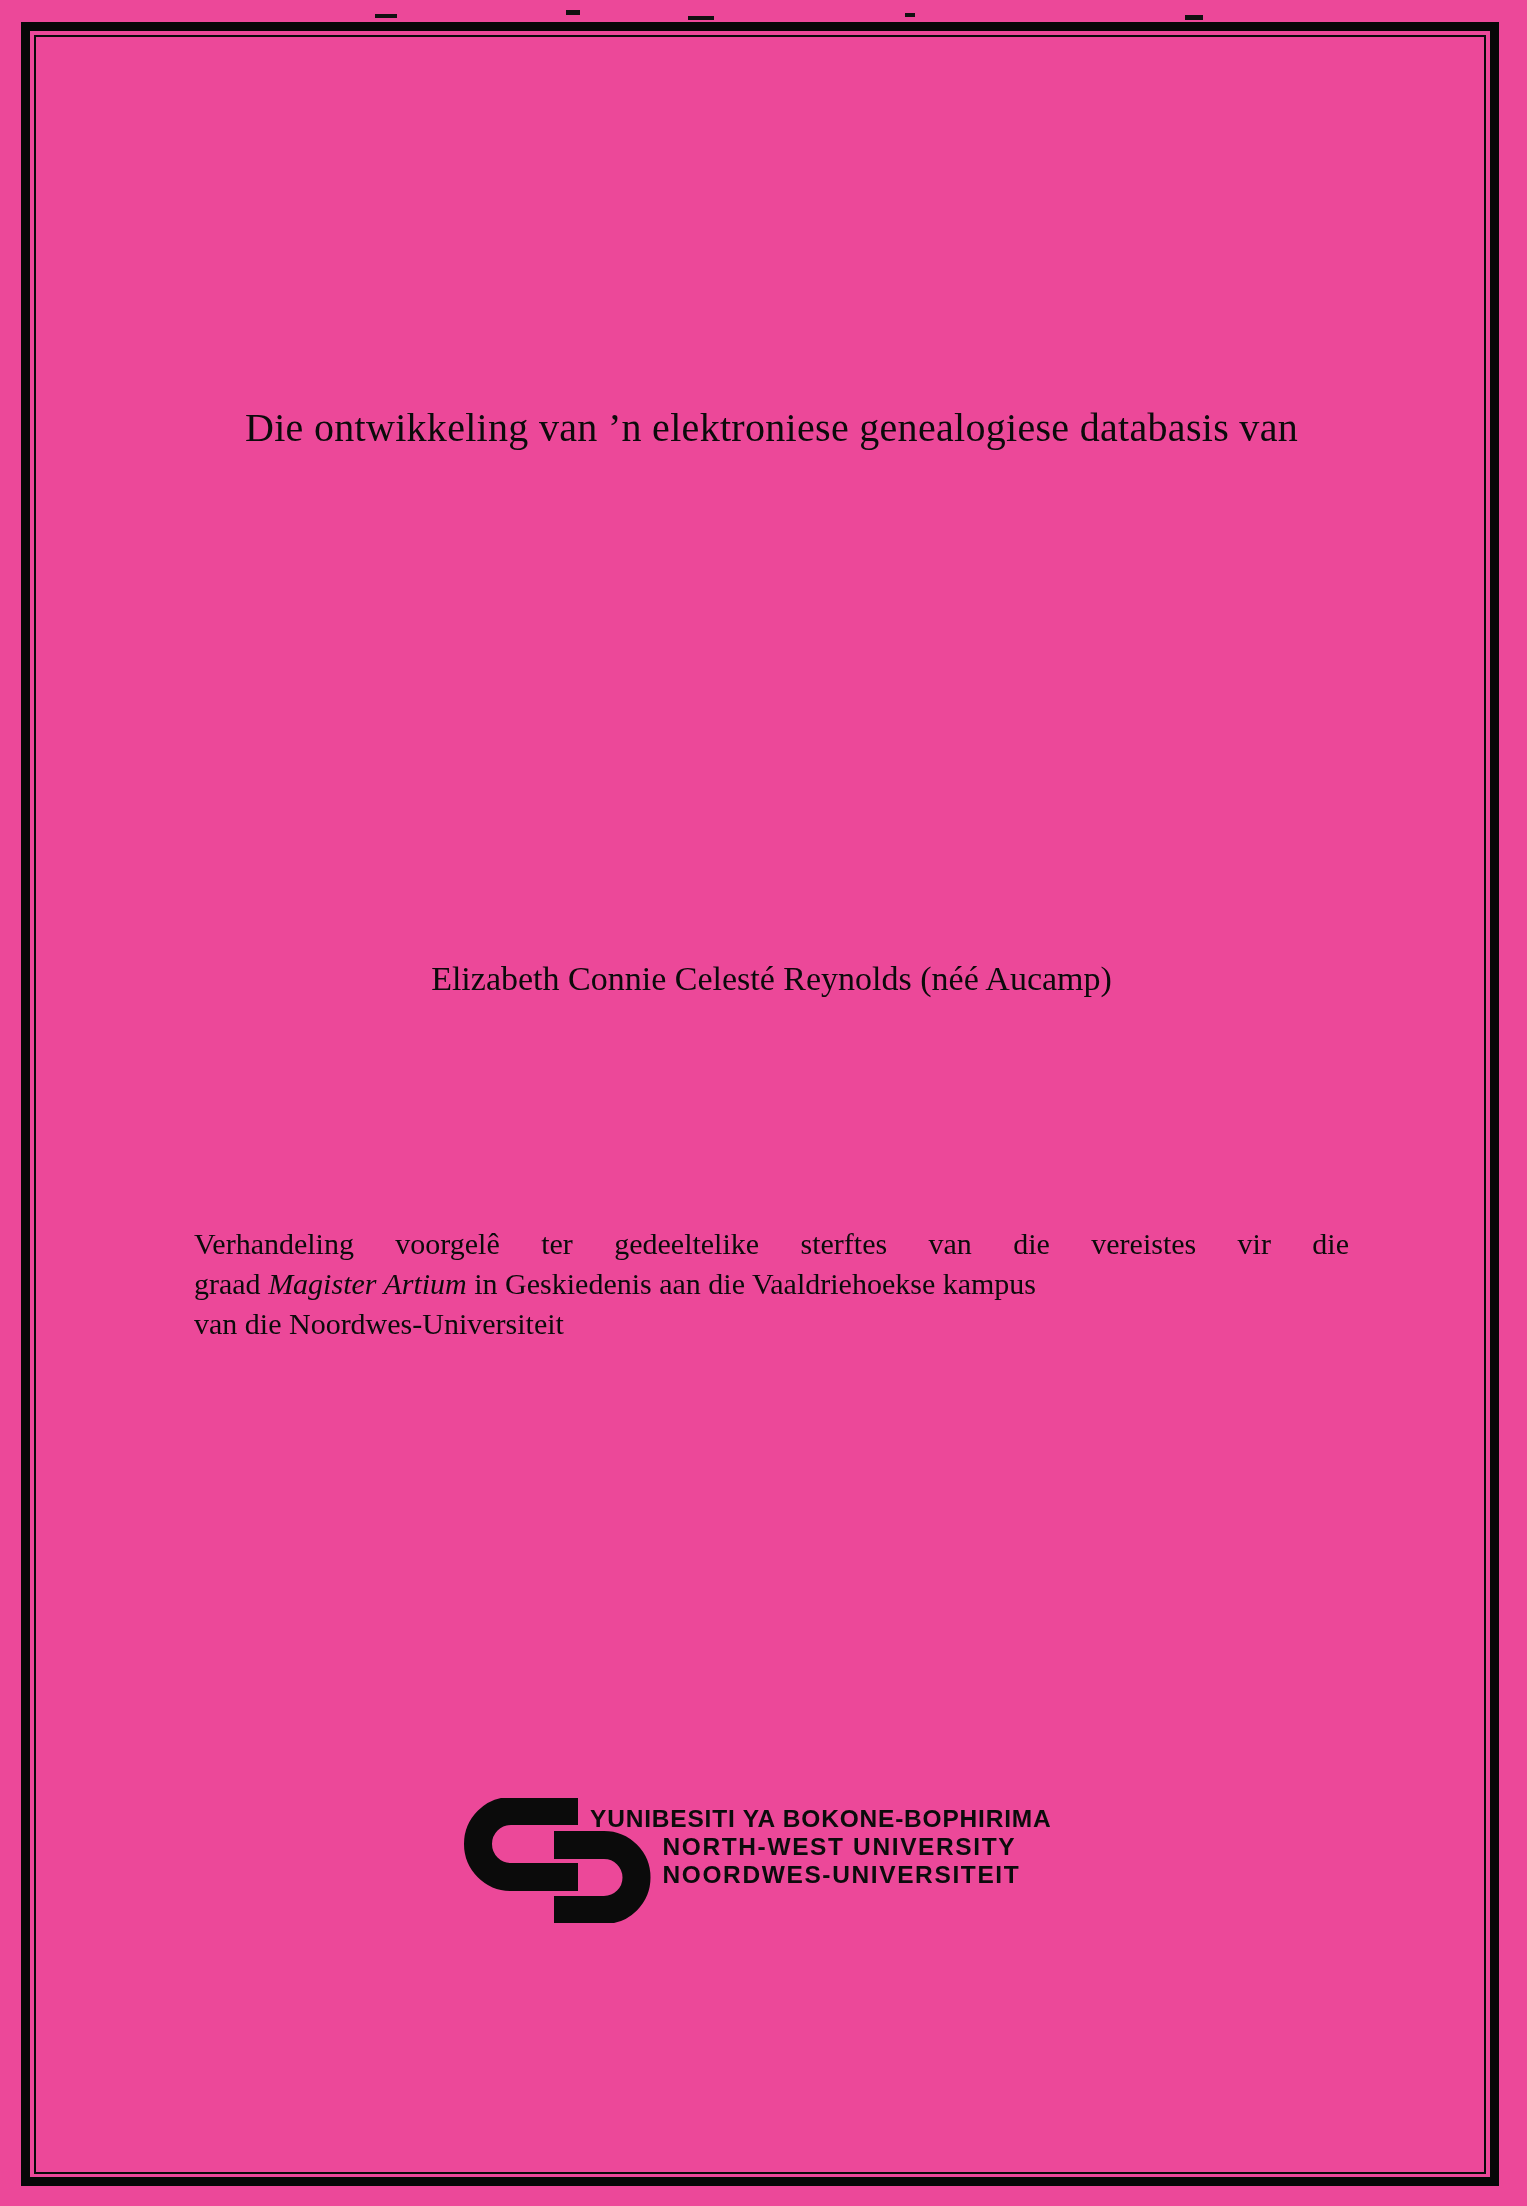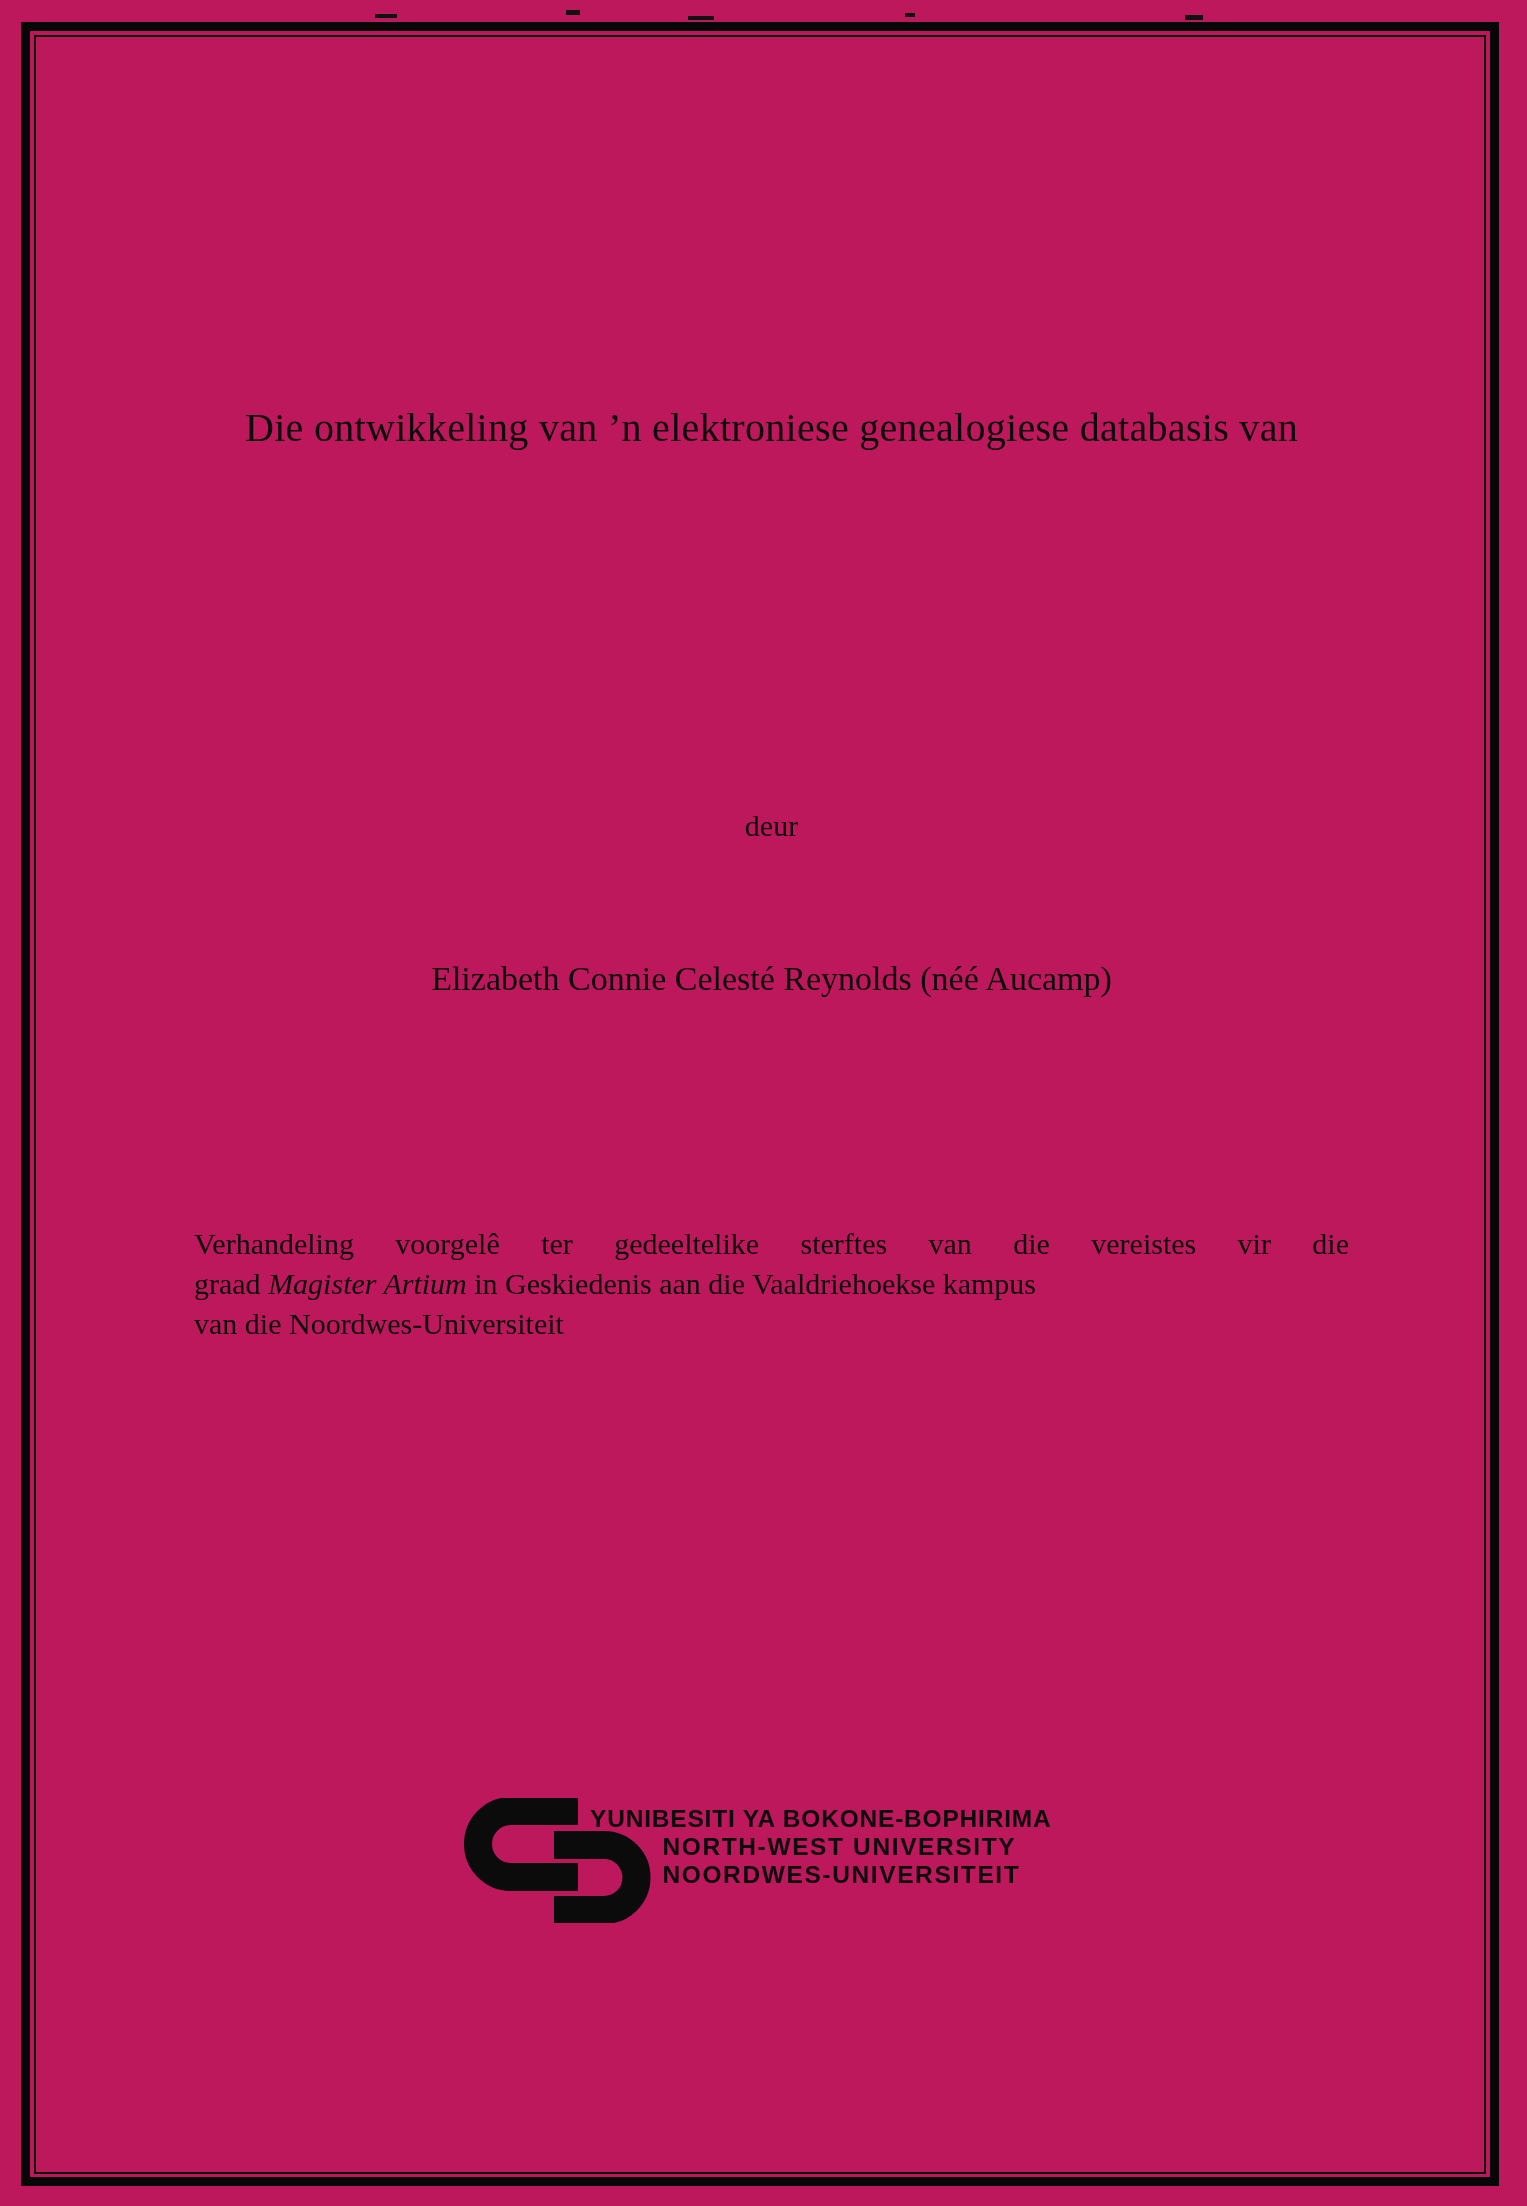--- a/index.html
+++ b/index.html
@@ -1,19 +1,19 @@
 <!DOCTYPE html>
 <html><head>
 <meta charset="utf-8">
 <style>
   html,body { margin:0; padding:0; background:#ffffff; }
   .page {
     position:relative;
     width:1527px; height:2206px;
-    background:#be185d;
+    background:#ec4899;
     color:#0b0b0b;
     font-family:"Liberation Serif", serif;
     overflow:hidden;
   }
   
   .frame-outer {
     position:absolute; left:21px; top:22px;
     width:1478px; height:2164px;
     border:9px solid #070707;
     box-sizing:border-box;
@@ -92,21 +92,20 @@
   <div class="speck sp1"></div>
   <div class="speck sp2"></div>
   <div class="speck sp3"></div>
   <div class="speck sp4"></div>
   <div class="speck sp5"></div>
 
   <div class="block title">
     <div>Die ontwikkeling van ’n elektroniese genealogiese databasis van</div>
   </div>
 
-  <div class="block byline">deur</div>
 
   <div class="block author">Elizabeth Connie Celesté Reynolds (néé Aucamp)</div>
 
   <div class="block degree">
     <div class="l1">Verhandeling voorgelê ter gedeeltelike sterftes van die vereistes vir die</div>
     <div class="l2"><span>graad </span><i>Magister Artium</i><span> in Geskiedenis aan die Vaaldriehoekse kampus</span></div>
     <div class="l3">van die Noordwes-Universiteit</div>
   </div>
 
   <div class="block supervisor">

